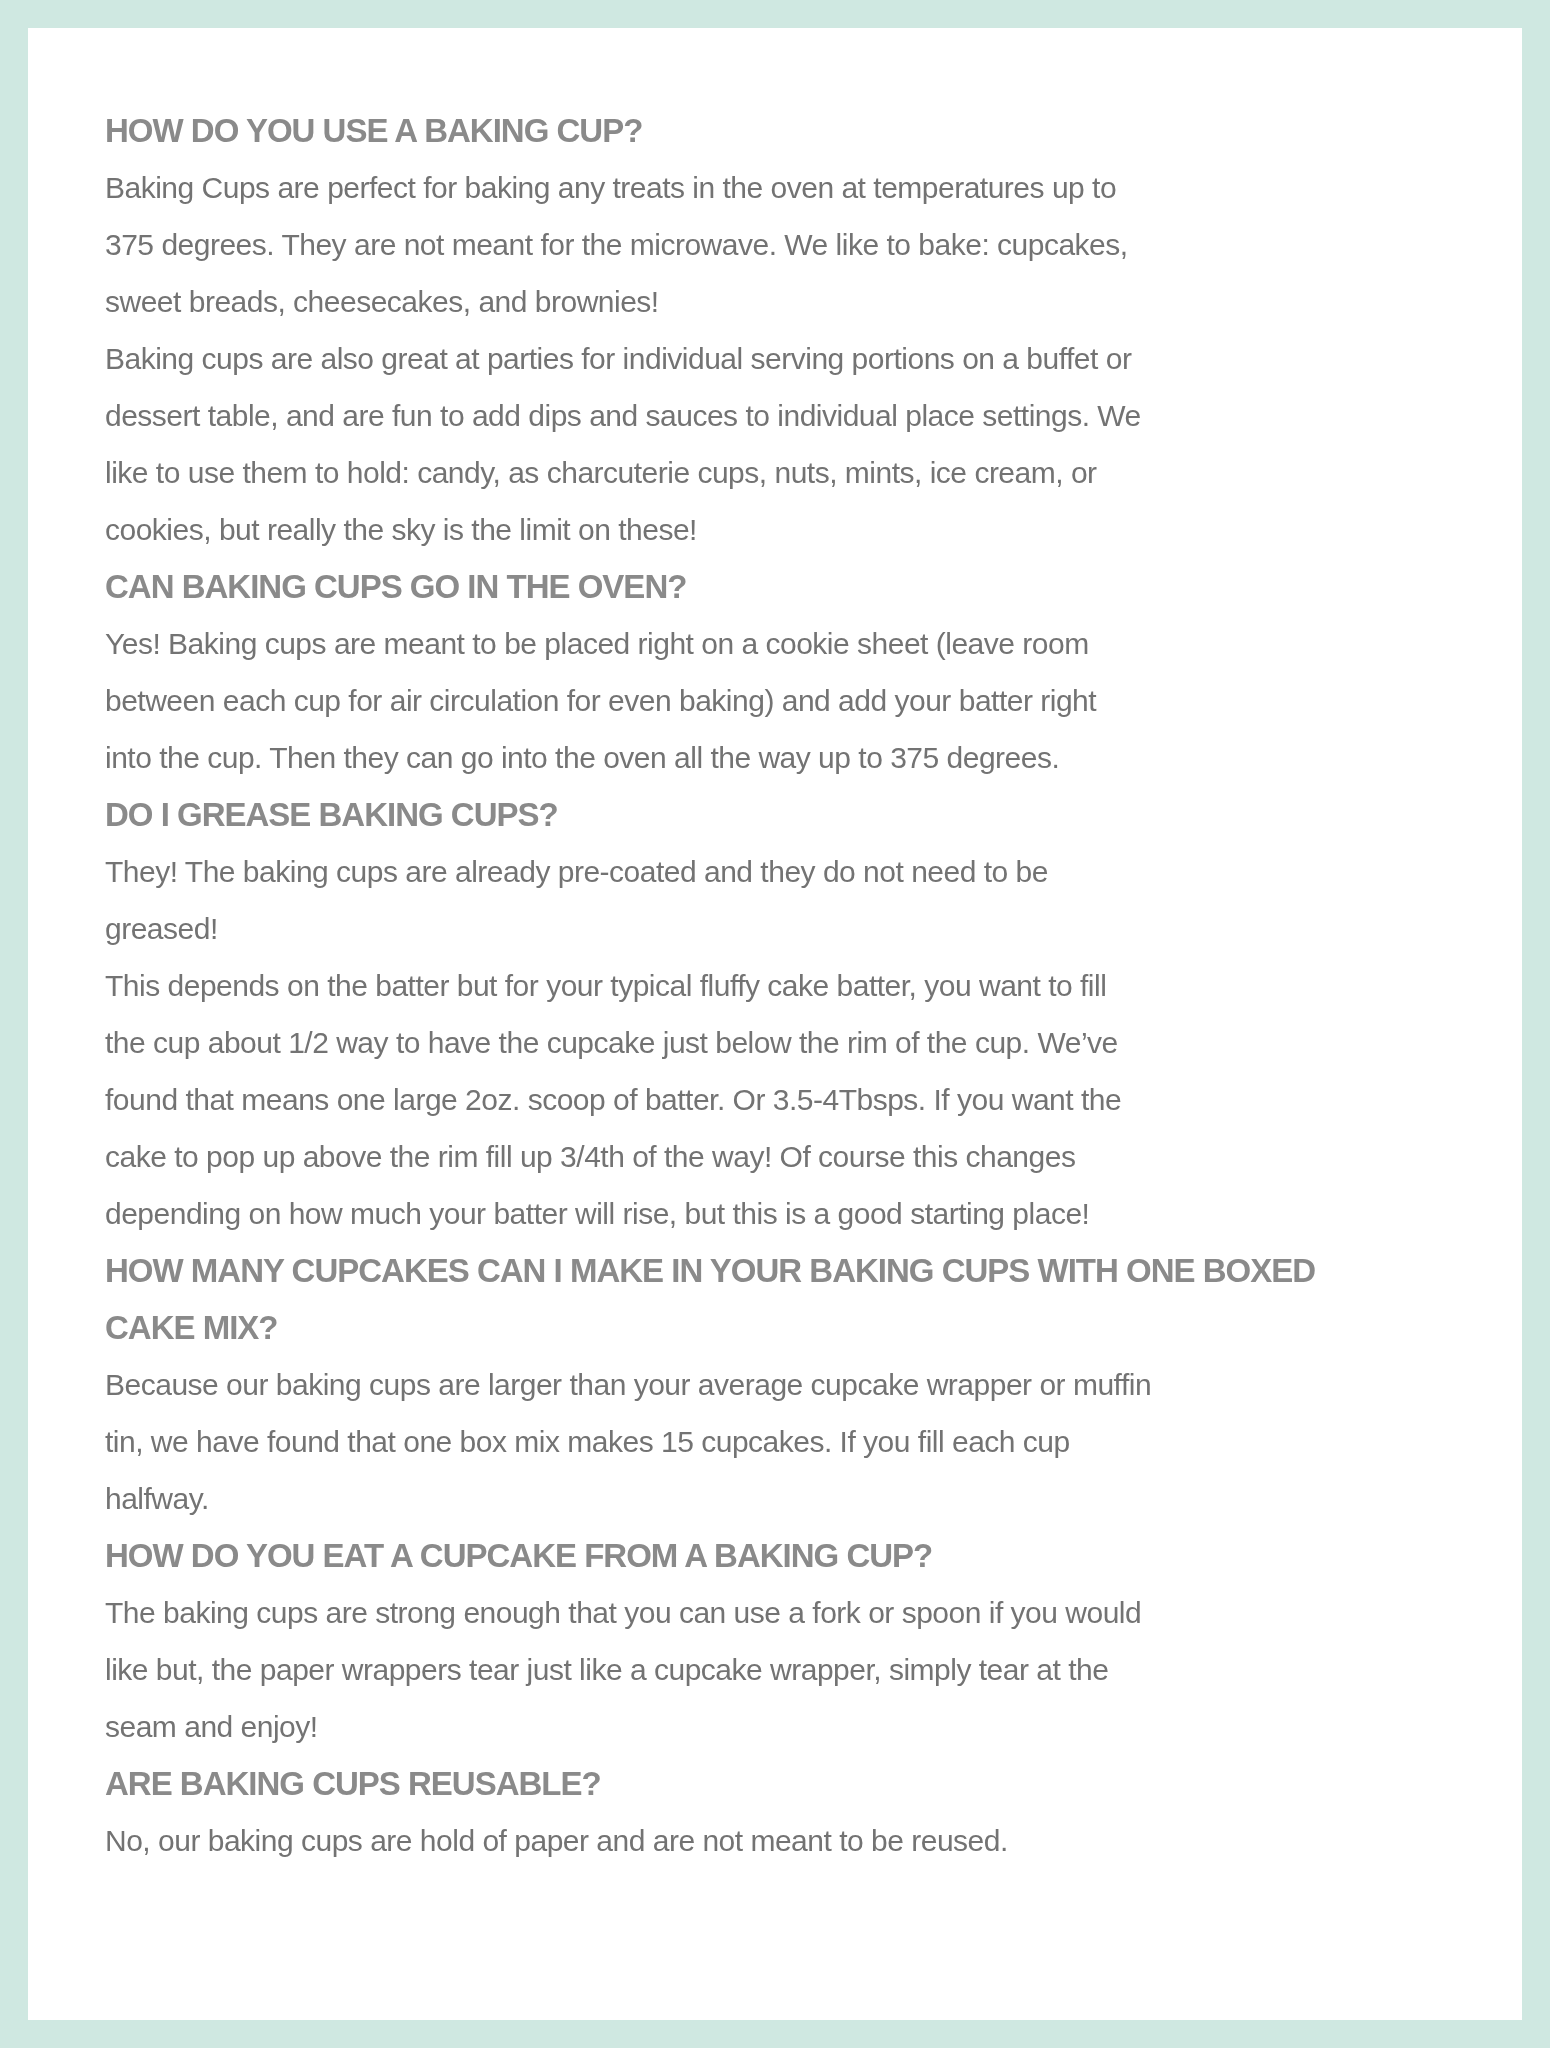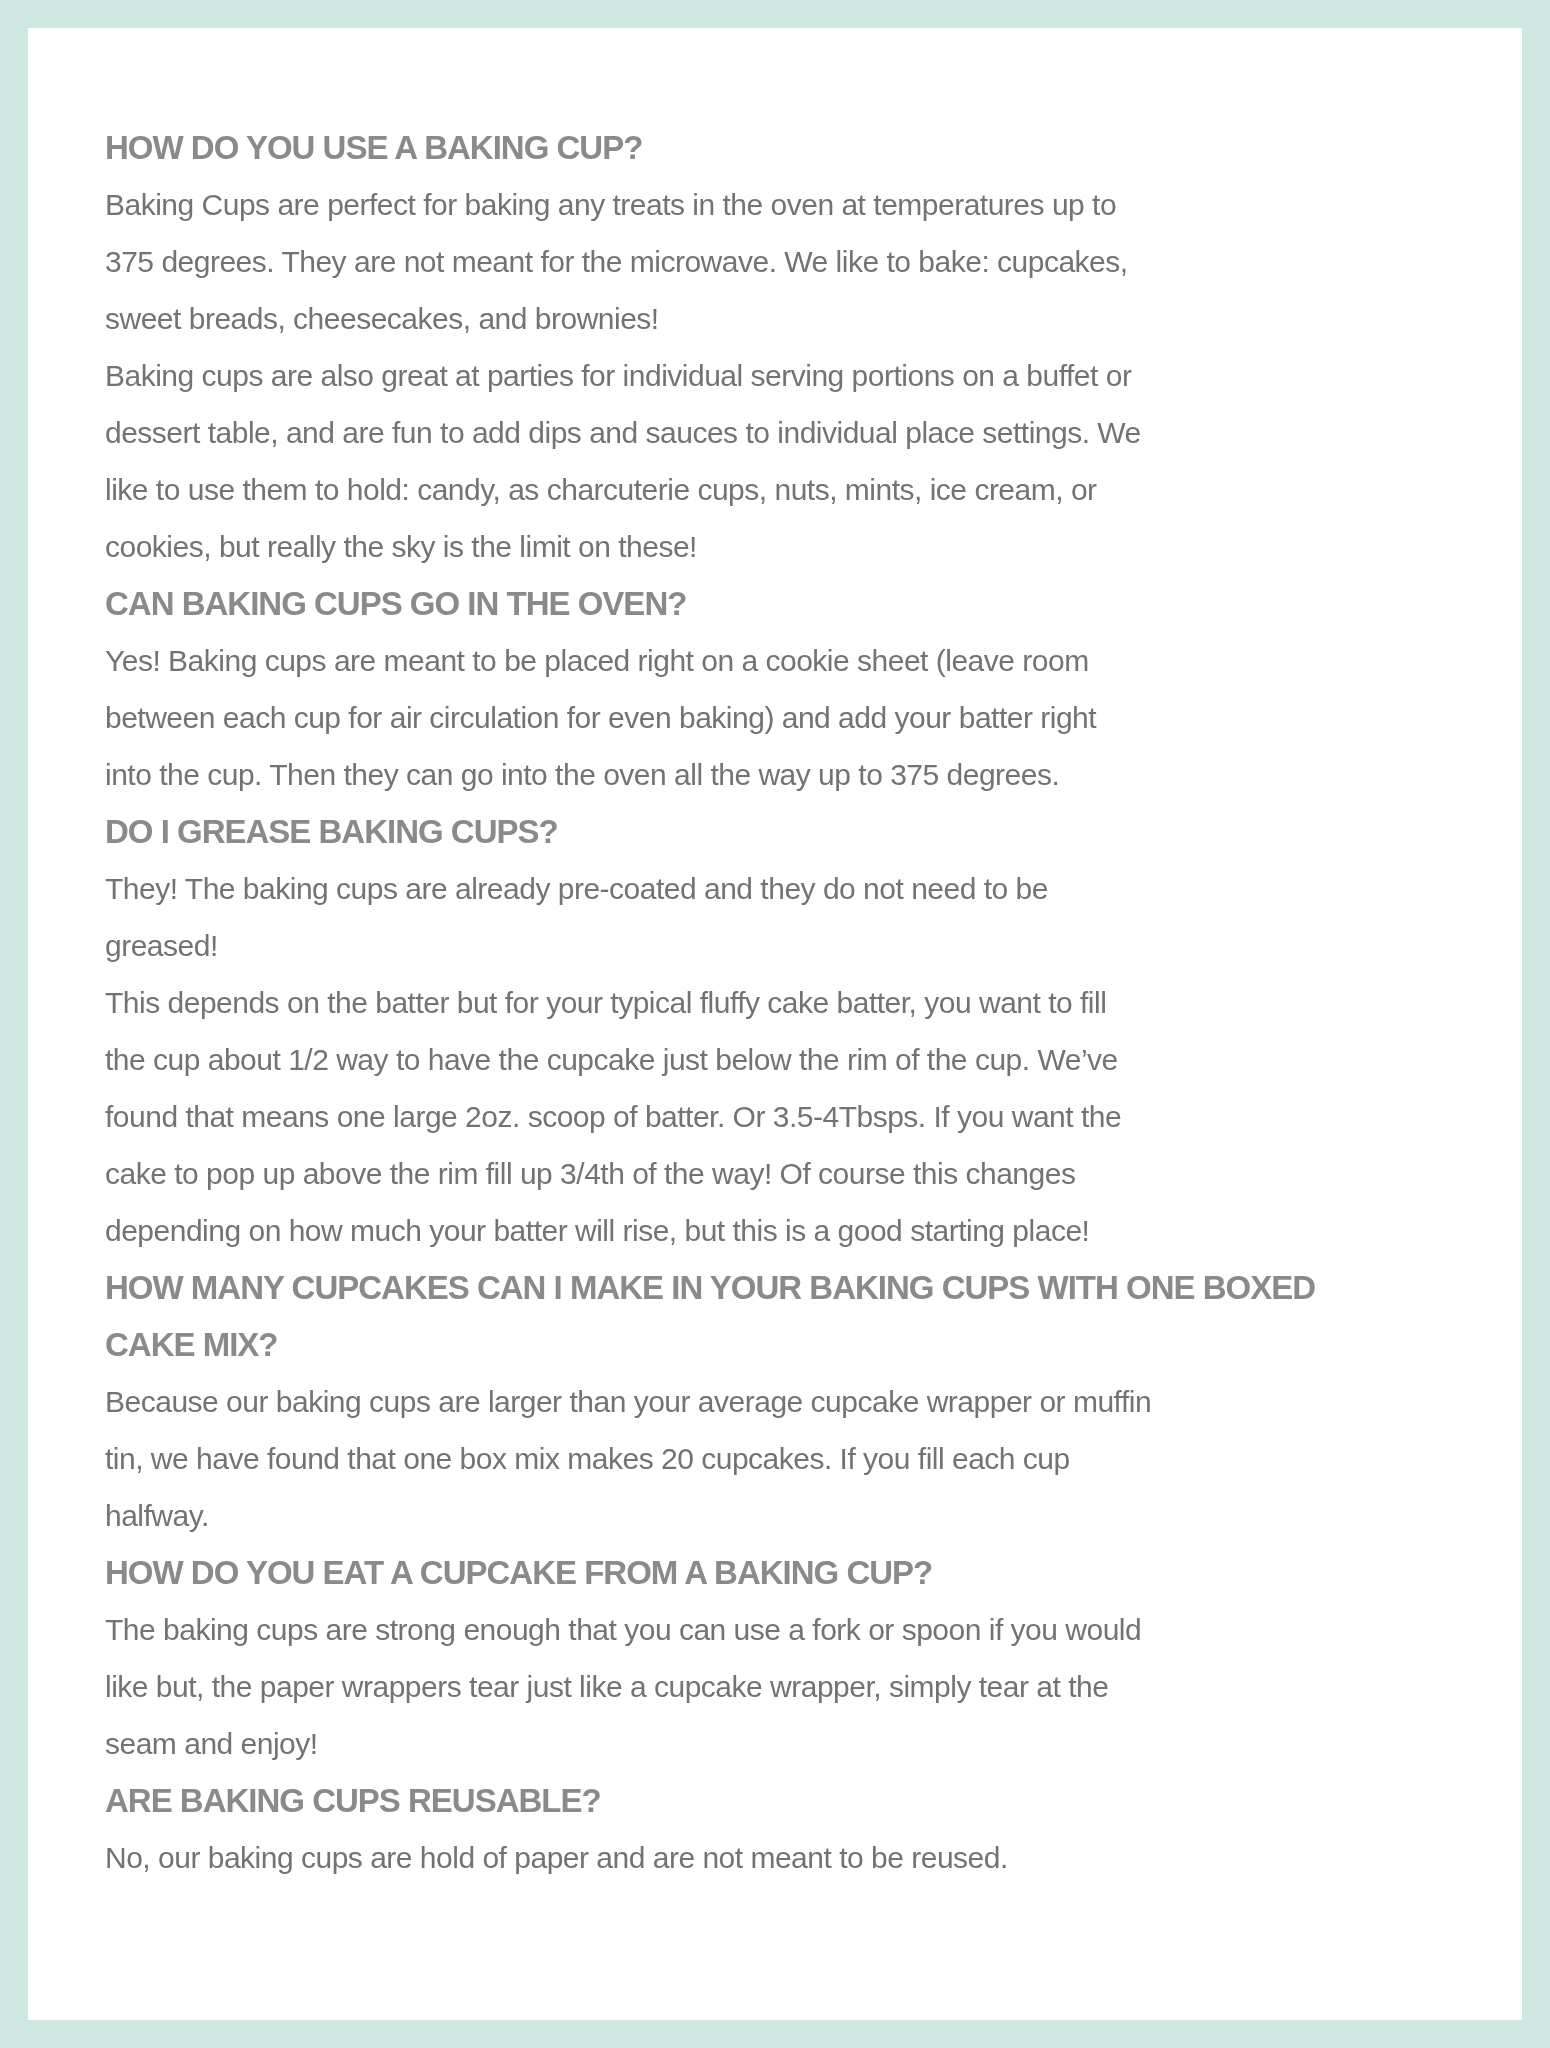--- a/index.html
+++ b/index.html
@@ -16,21 +16,20 @@
   .page {
     position: absolute;
     top: 28px;
     left: 28px;
     right: 28px;
     bottom: 28px;
     background: #ffffff;
   }
   .content {
     padding: 74px 14px 0 77px;
-    margin-top: 17px;
   }
   .faq-section {
     margin: 0;
   }
   .question {
     margin: 0;
     font-size: 33px;
     font-weight: bold;
     letter-spacing: -1px;
     line-height: 57px;
@@ -82,21 +81,21 @@
 the cup about 1/2 way to have the cupcake just below the rim of the cup. We’ve
 found that means one large 2oz. scoop of batter. Or 3.5-4Tbsps. If you want the
 cake to pop up above the rim fill up 3/4th of the way! Of course this changes
 depending on how much your batter will rise, but this is a good starting place!</p>
     </section>
 
     <section class="faq-section">
       <h2 class="question">HOW MANY CUPCAKES CAN I MAKE IN YOUR BAKING CUPS WITH ONE BOXED
 CAKE MIX?</h2>
       <p class="answer">Because our baking cups are larger than your average cupcake wrapper or muffin
-tin, we have found that one box mix makes 20 cupcakes. If you fill each cup
+tin, we have found that one box mix makes 15 cupcakes. If you fill each cup
 halfway.</p>
     </section>
 
     <section class="faq-section">
       <h2 class="question">HOW DO YOU EAT A CUPCAKE FROM A BAKING CUP?</h2>
       <p class="answer">The baking cups are strong enough that you can use a fork or spoon if you would
 like but, the paper wrappers tear just like a cupcake wrapper, simply tear at the
 seam and enjoy!</p>
     </section>
 

